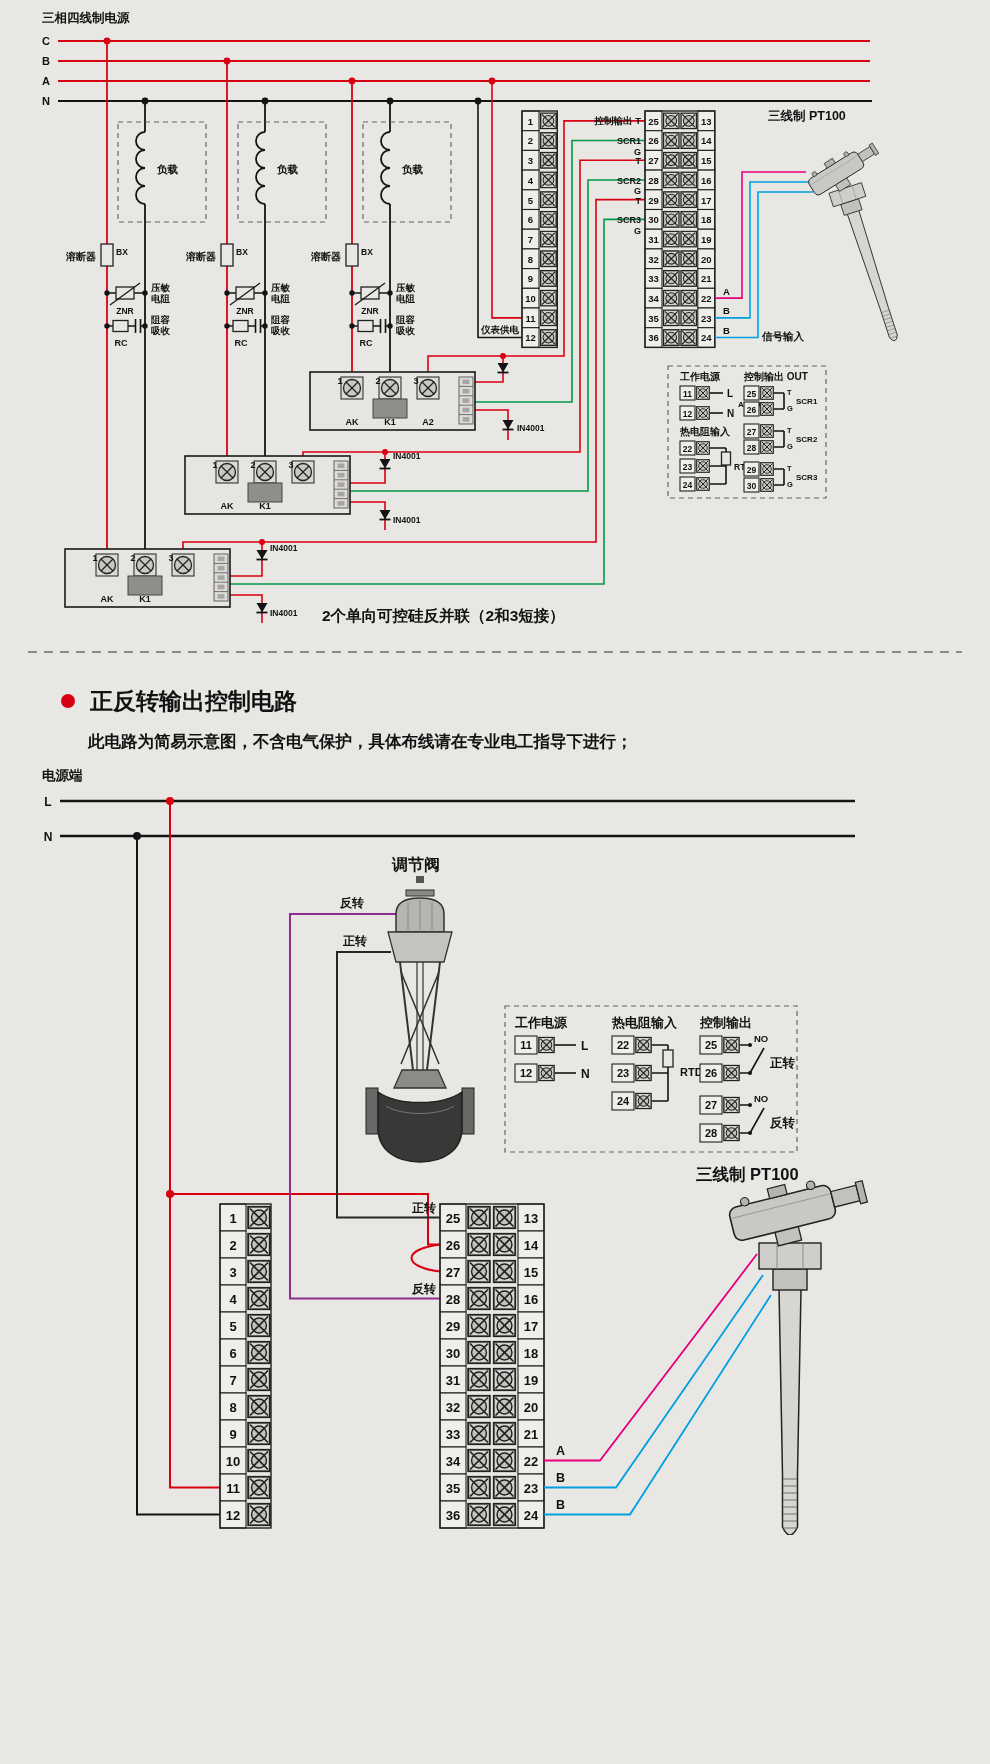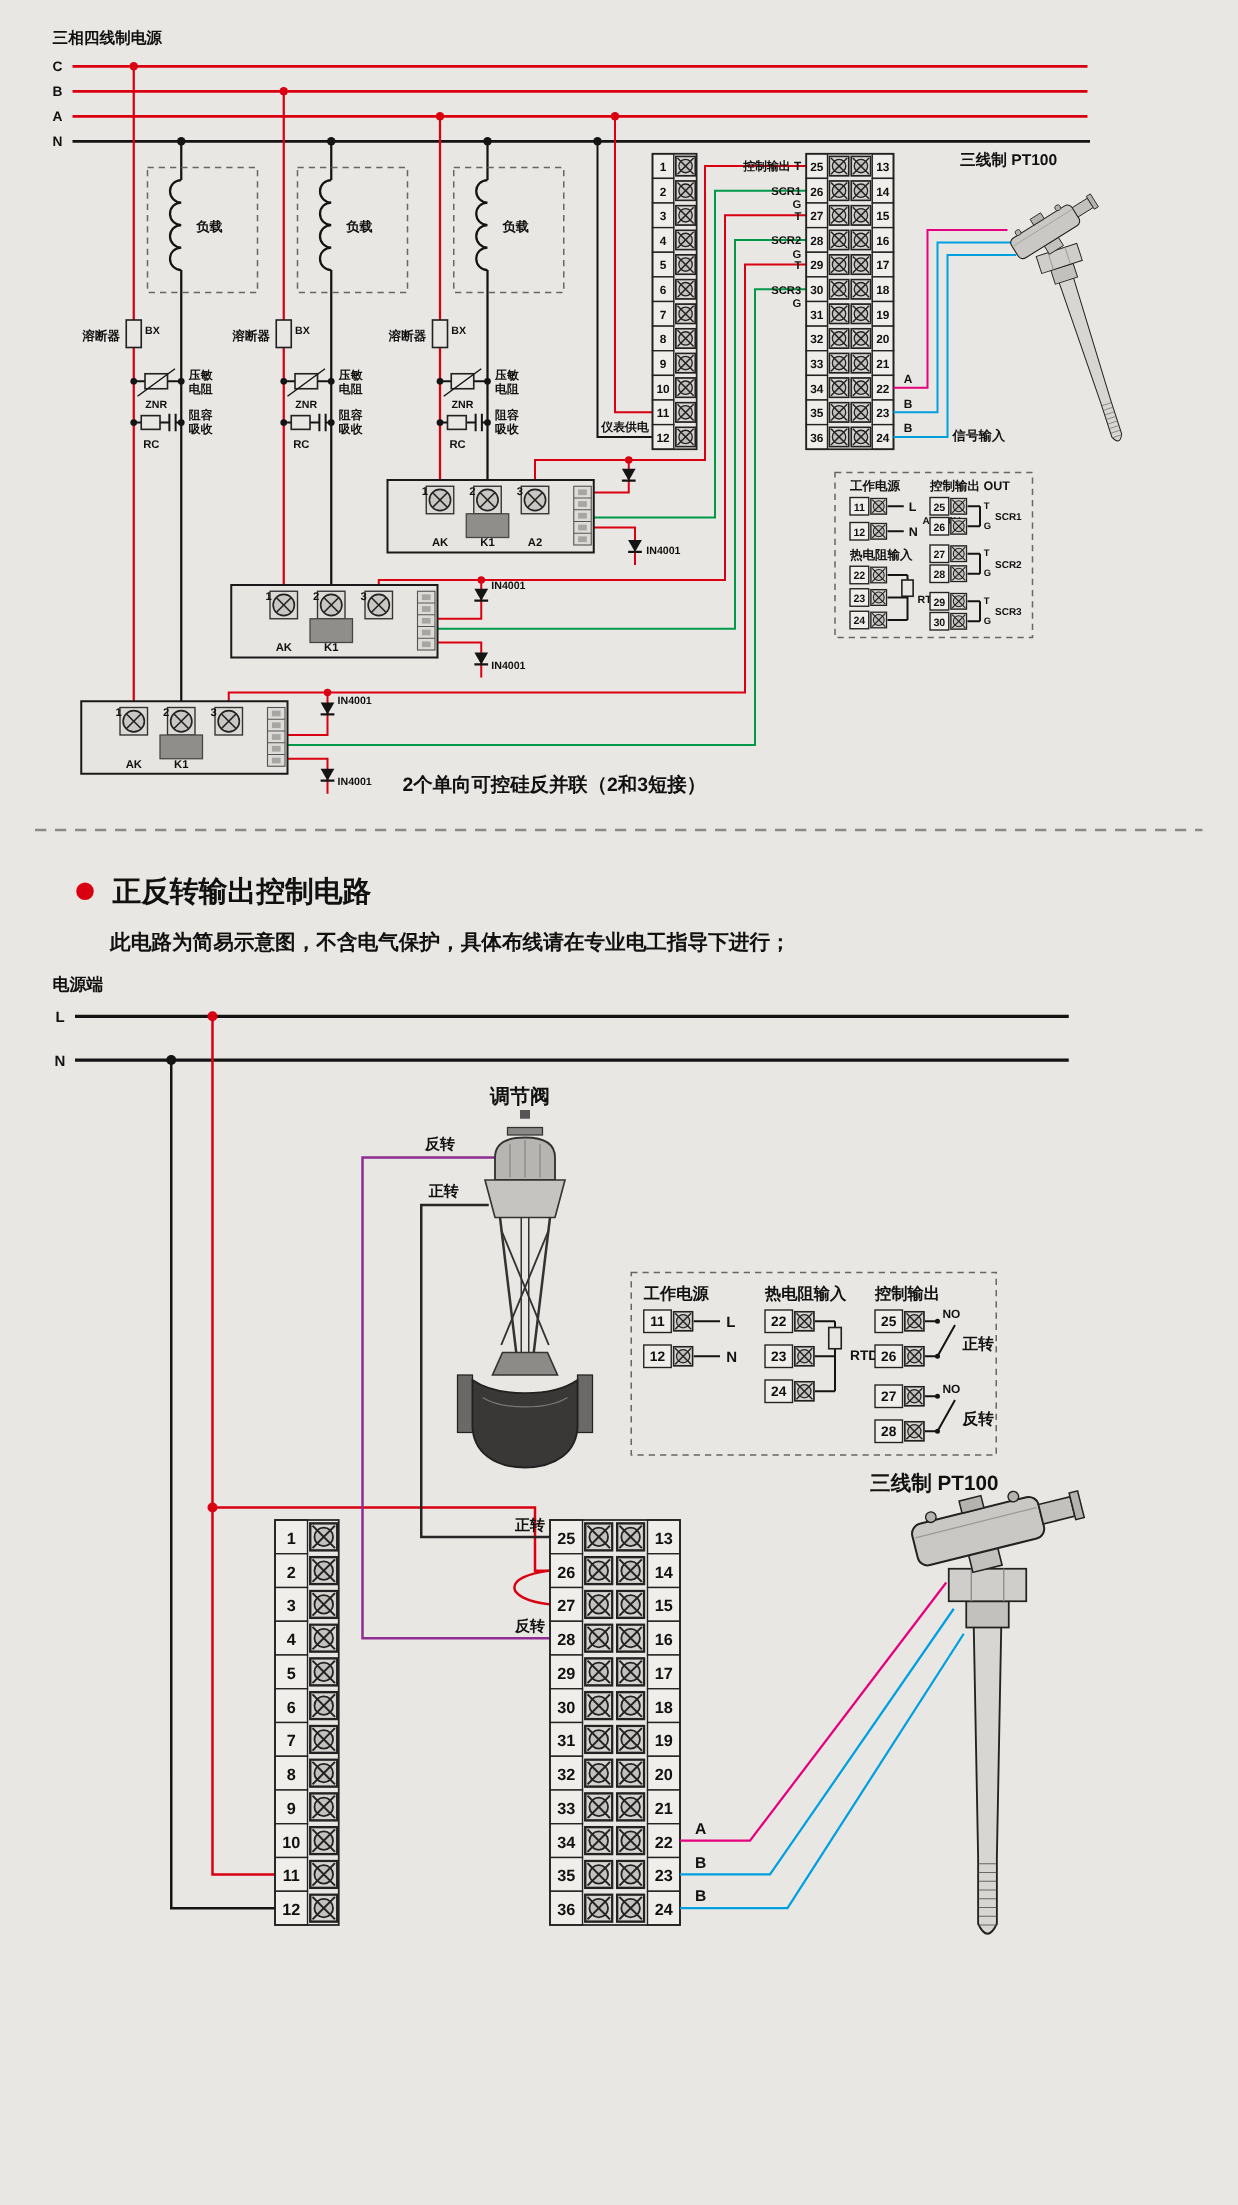--- a/index.html
+++ b/index.html
@@ -1,16 +1,16 @@
 <!DOCTYPE html>
 <html><head>
 <meta charset="utf-8">
 <style>
   html,body{margin:0;padding:0;background:#e9e7e3;}
-  .page{width:990px;height:1527px;margin:16px auto;position:relative;}
+  .page{width:990px;height:1527px;margin:4px auto;position:relative;}
   svg{display:block;background:#e9e7e3;}
   text{font-family:"Liberation Sans","DejaVu Sans",sans-serif;fill:#111;}
   .t{font-weight:700;fill:#111;}
   .tn{font-weight:700;fill:#111;text-anchor:middle;}
   .te{font-weight:700;fill:#111;text-anchor:end;}
   .w16{fill:none;stroke-width:1.6;}
   .w18{fill:none;stroke-width:1.8;}
   .w2{fill:none;stroke-width:2;}
   .w22{fill:none;stroke-width:2.2;}
   .w26{fill:none;stroke-width:2.6;}

